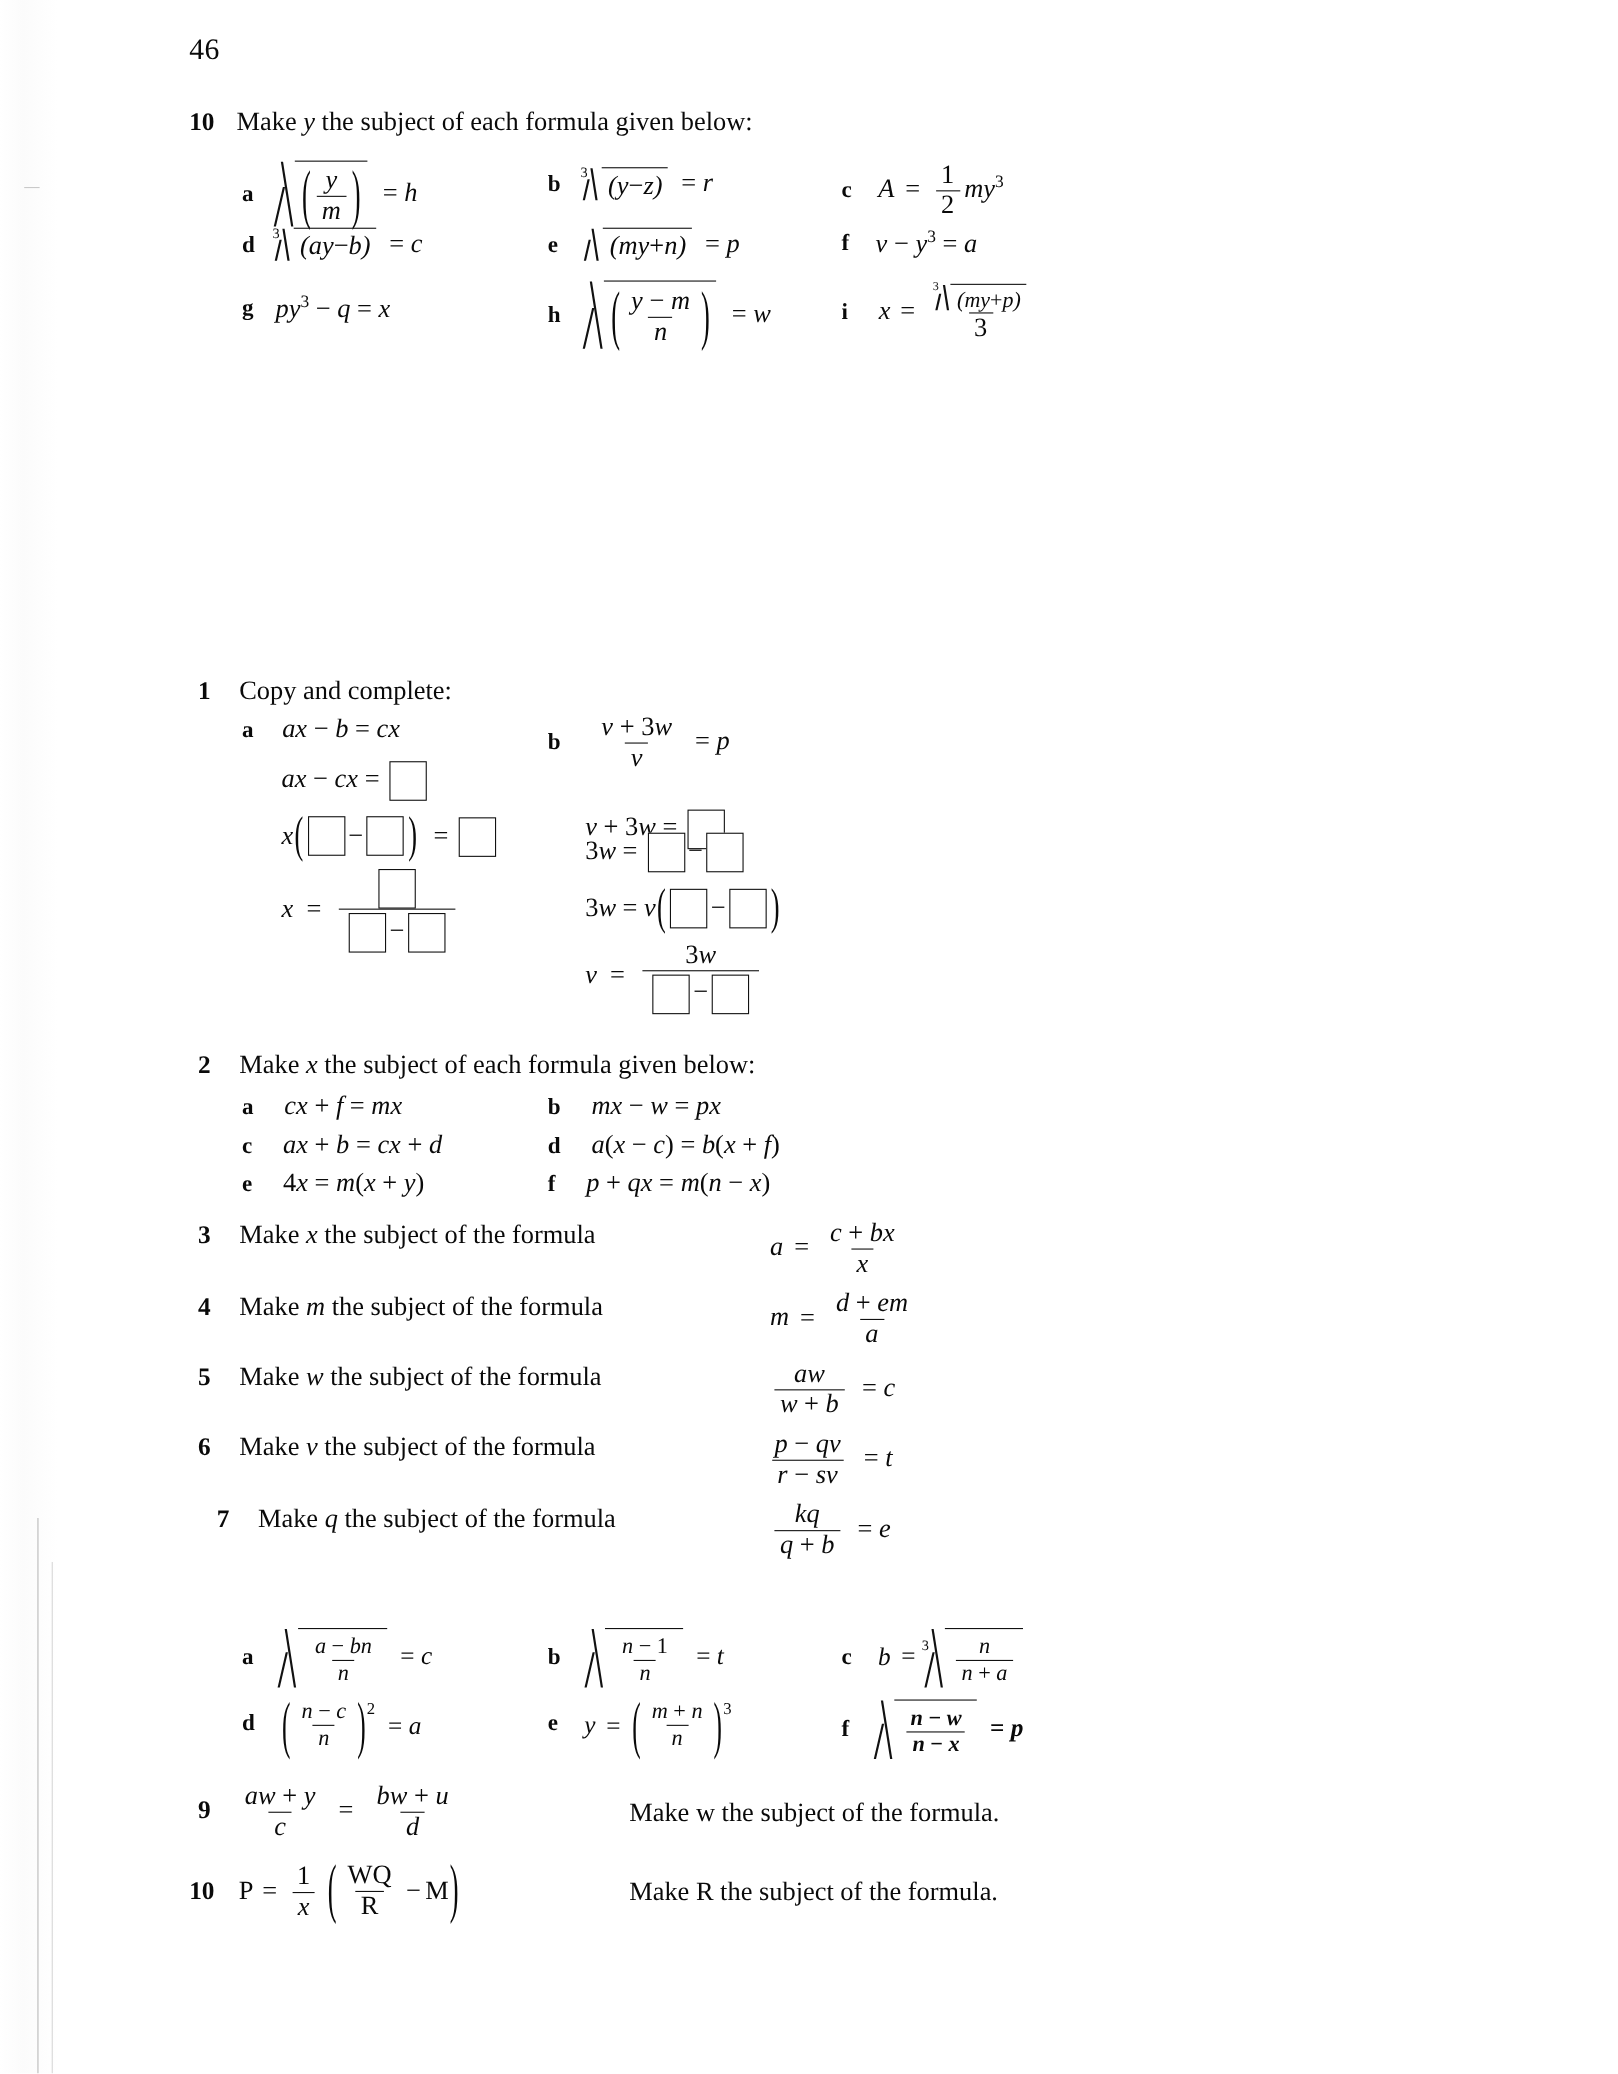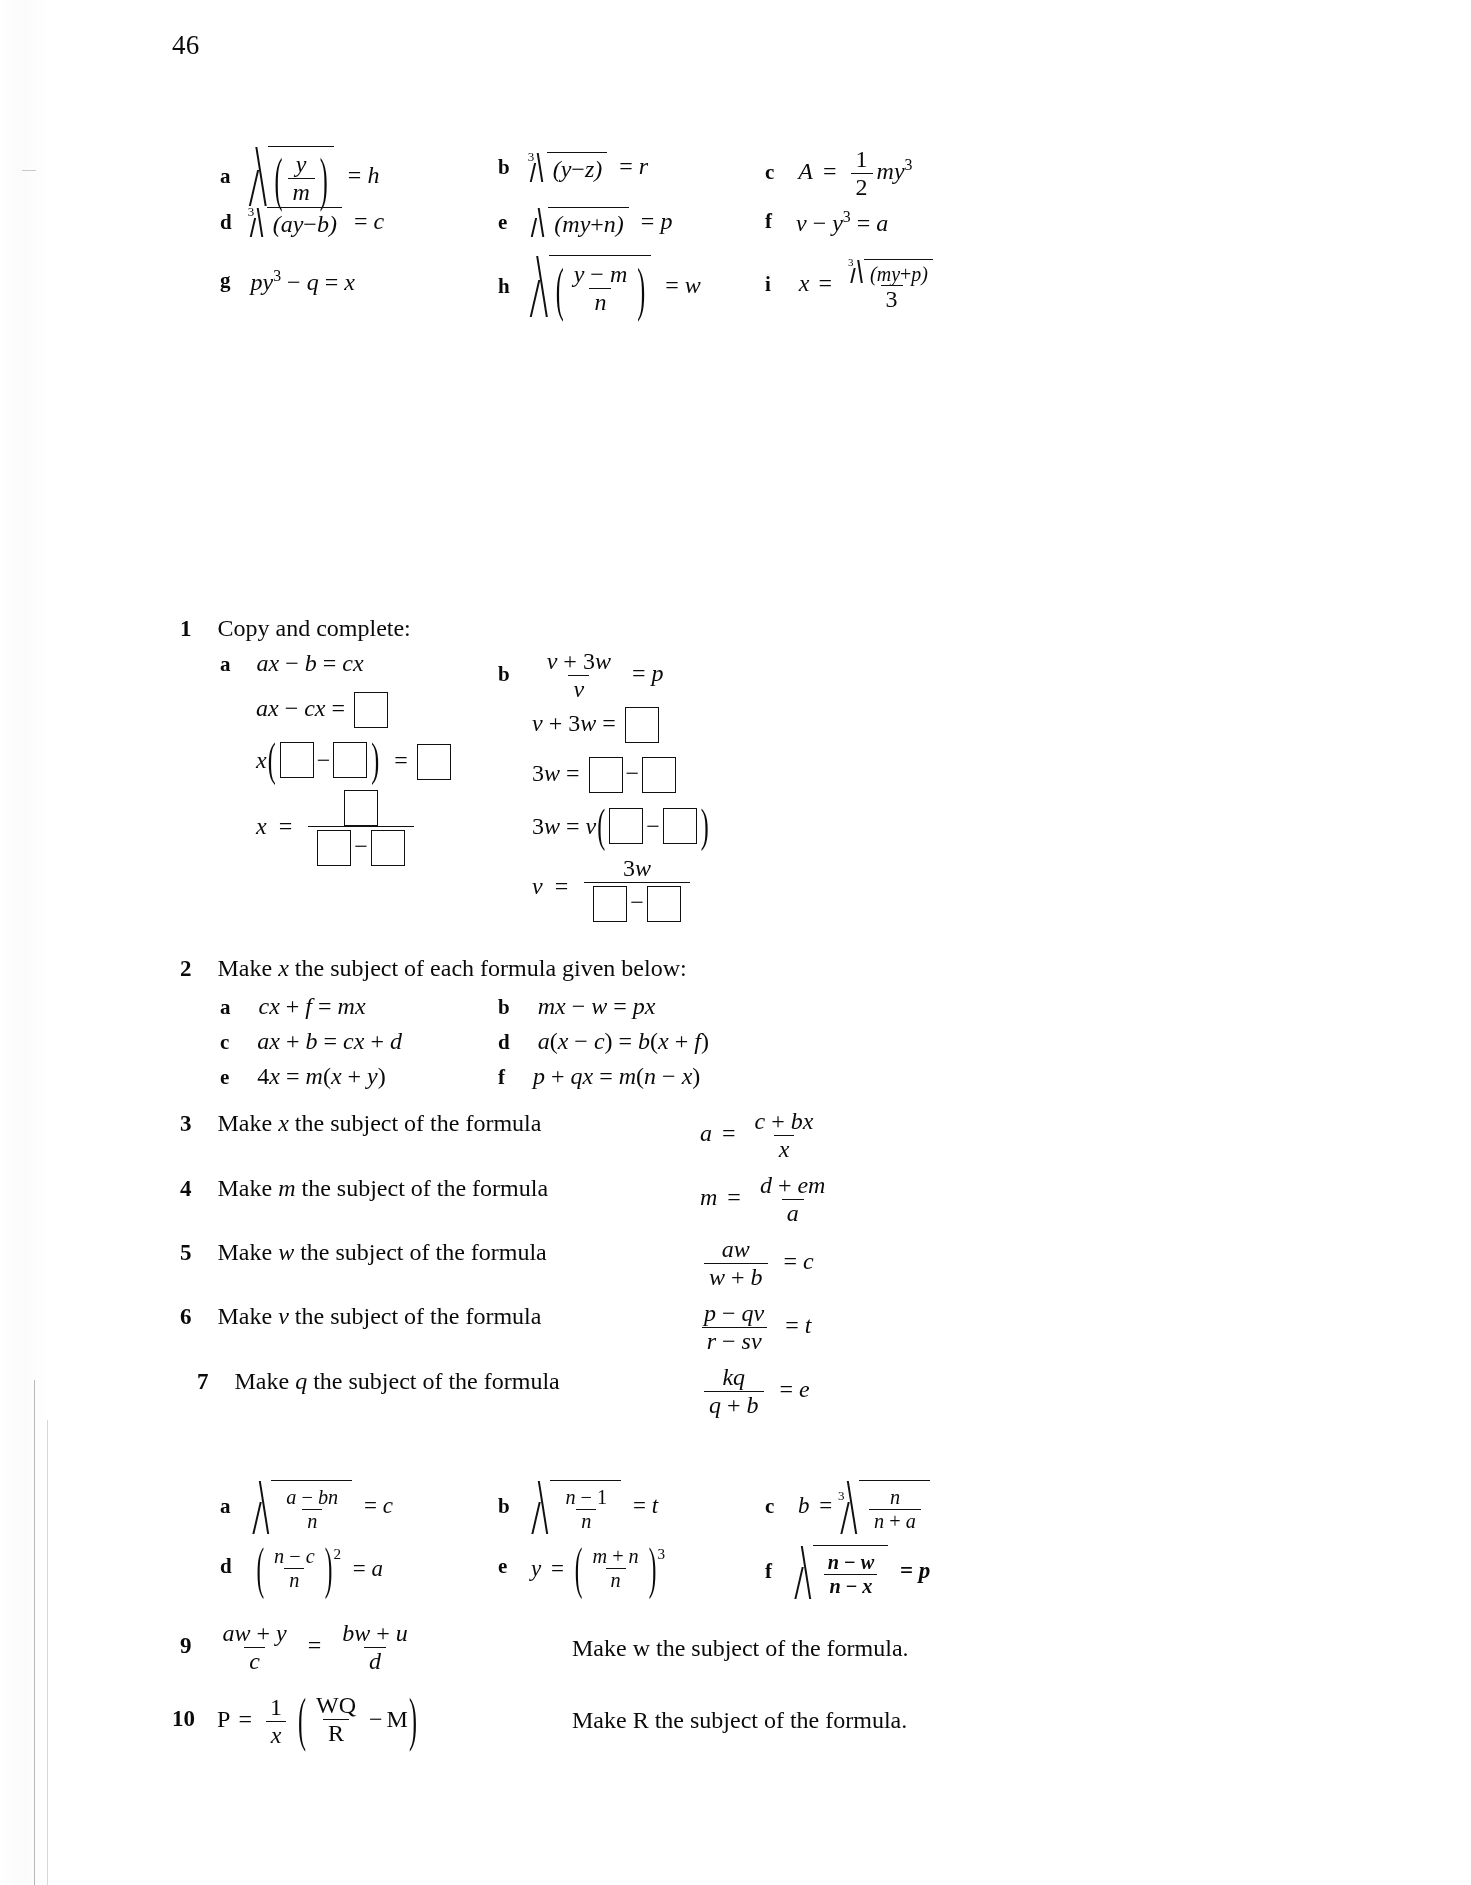--- a/index.html
+++ b/index.html
@@ -196,20 +196,24 @@
 
 <div class="page">
 
   <div class="binding"></div>
   <div class="bind-line"></div>
   <div class="bind-line2"></div>
   <div class="bind-tick"></div>
 
   <div class="pageno">46</div>
 
+  <div class="blk" style="left:172px; top:98px;">
+    <span class="qnum">10</span>
+    <span class="qtext" style="margin-left:16px;"><span>Make </span><i>y</i><span> the subject of each formula given below:</span></span>
+  </div>
 
   <div class="blk" style="left:220px; top:146px; font-size:24px;">
     <span class="qnum" style="font-size:21px;">a</span>
     <span style="display:inline-block; margin-left:14px; vertical-align:middle;">
       <span class="sqrt" style="height:62px;">
           <span class="sign"></span>
           <span class="rad">
         <span class="paren">
               <span class="pl">(</span>
               <span class="frac">
@@ -351,21 +355,21 @@
   <div class="blk" style="left:498px; top:648px; font-size:24px;">
     <span class="qnum" style="font-size:21px;">b</span>
     <span style="display:inline-block; margin-left:22px; vertical-align:middle;">
       <span class="frac">
           <span class="num"><i>v</i> + 3<i>w</i></span>
           <span class="den ital">v</span>
         </span>
       <span style="margin-left:6px;">= <i>p</i></span>
     </span>
   </div>
-  <div class="blk" style="left:532px; top:707px; font-size:24px;">
+  <div class="blk" style="left:532px; top:736px; font-size:24px;">
     <i>v</i> + 3<i>w</i> =
     <span class="box"></span>
   </div>
   <div class="blk" style="left:532px; top:757px; font-size:24px;">
     3<i>w</i> =
     <span class="box"></span>−<span class="box"></span>
   </div>
   <div class="blk" style="left:532px; top:808px; font-size:24px;">
     3<i>w</i> = <i>v</i><span class="paren"><span class="pl sm">(</span><span class="box"></span>−<span class="box"></span><span class="pr sm">)</span></span>
   </div>

